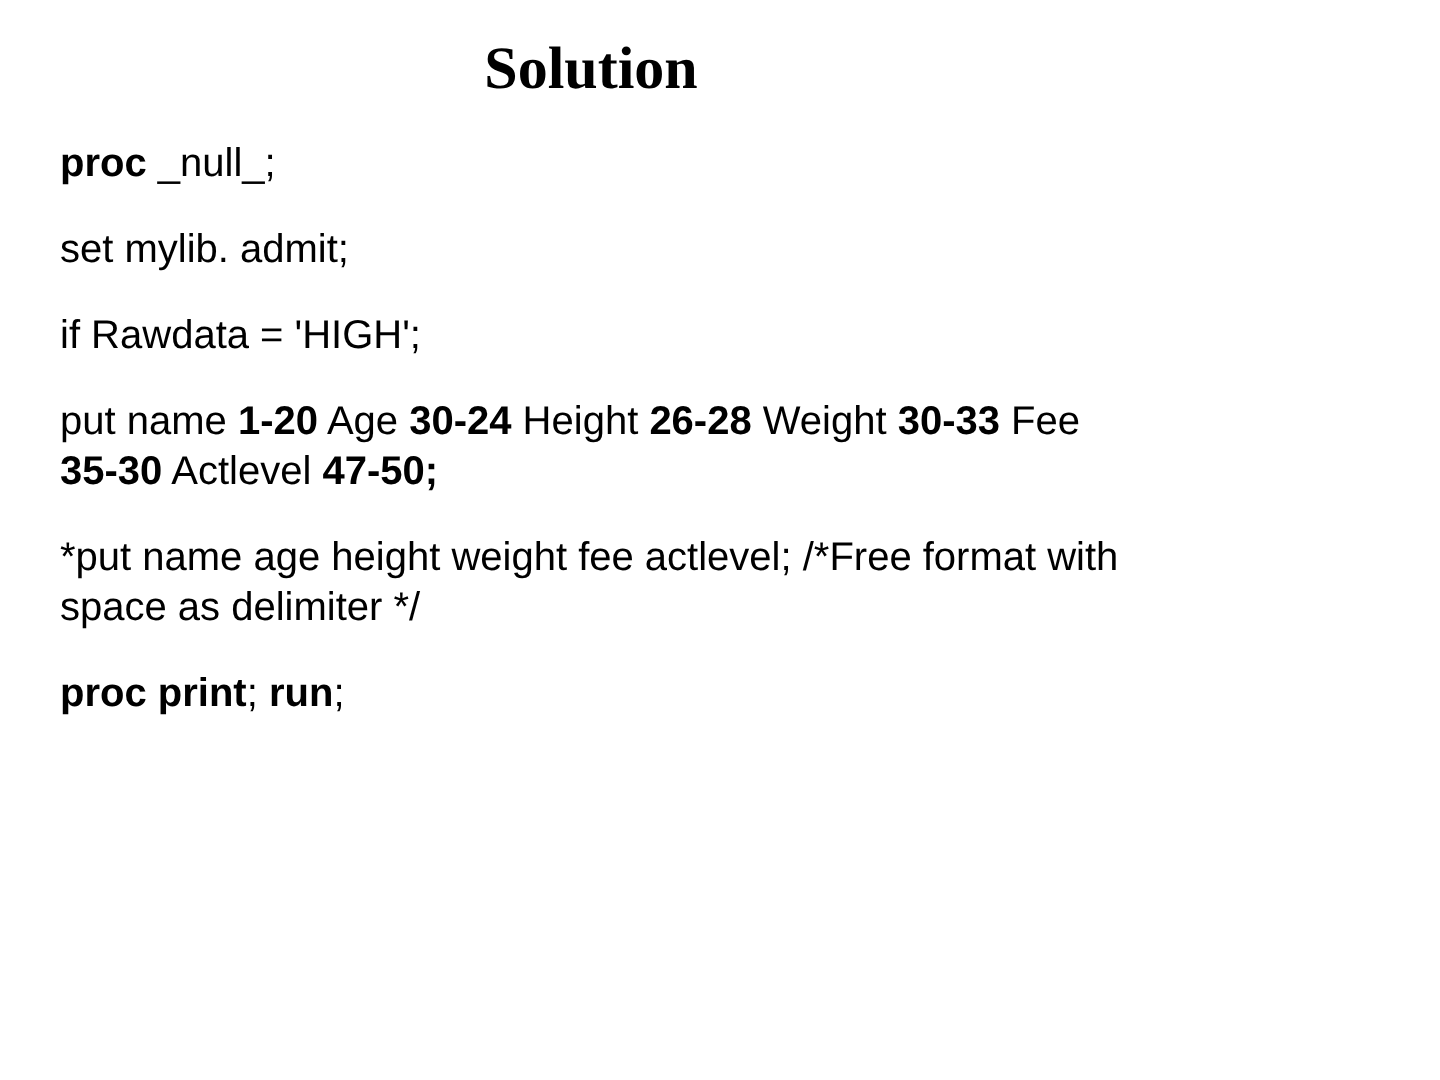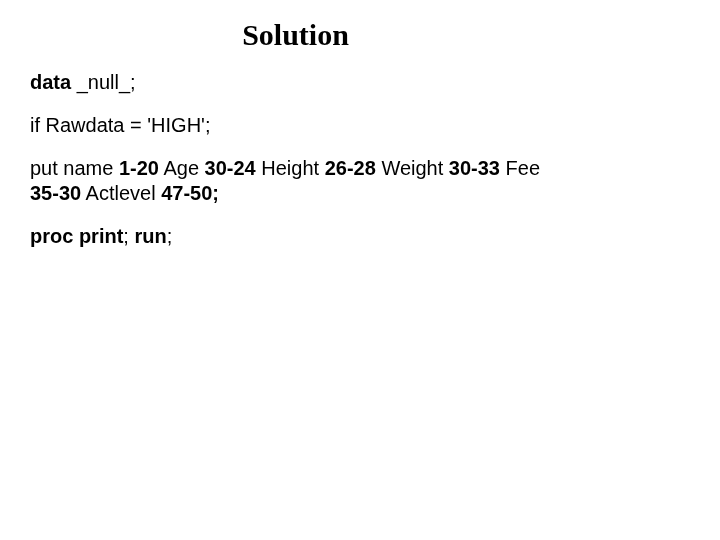--- a/index.html
+++ b/index.html
@@ -37,30 +37,32 @@
   }
 </style>
 </head>
 <body>
 
 <div class="slide">
 
   <div class="title">Solution</div>
 
   <div class="line code-line">
-    <span class="b">data</span><span> _null_;</span>
+    <span class="b">proc</span><span> _null_;</span>
   </div>
 
+  <div class="line code-line">set mylib. admit;</div>
 
 
   <div class="line code-line">if Rawdata = 'HIGH';</div>
 
   <div class="line code-line">
     <span>put name </span><span class="b">1-20</span><span> Age </span><span class="b">30-24</span><span> Height </span><span class="b">26-28</span><span> Weight </span><span class="b">30-33</span><span> Fee </span><span class="b">35-30</span><span>  Actlevel </span><span class="b">47-50;</span>
   </div>
 
+  <div class="line code-line">*put name age height weight fee actlevel; /*Free format with space as delimiter */</div>
 
 
   <div class="line code-line">
     <span class="b">proc print</span><span>; </span><span class="b">run</span><span>;</span>
   </div>
 
 </div>
 
 </body></html>

